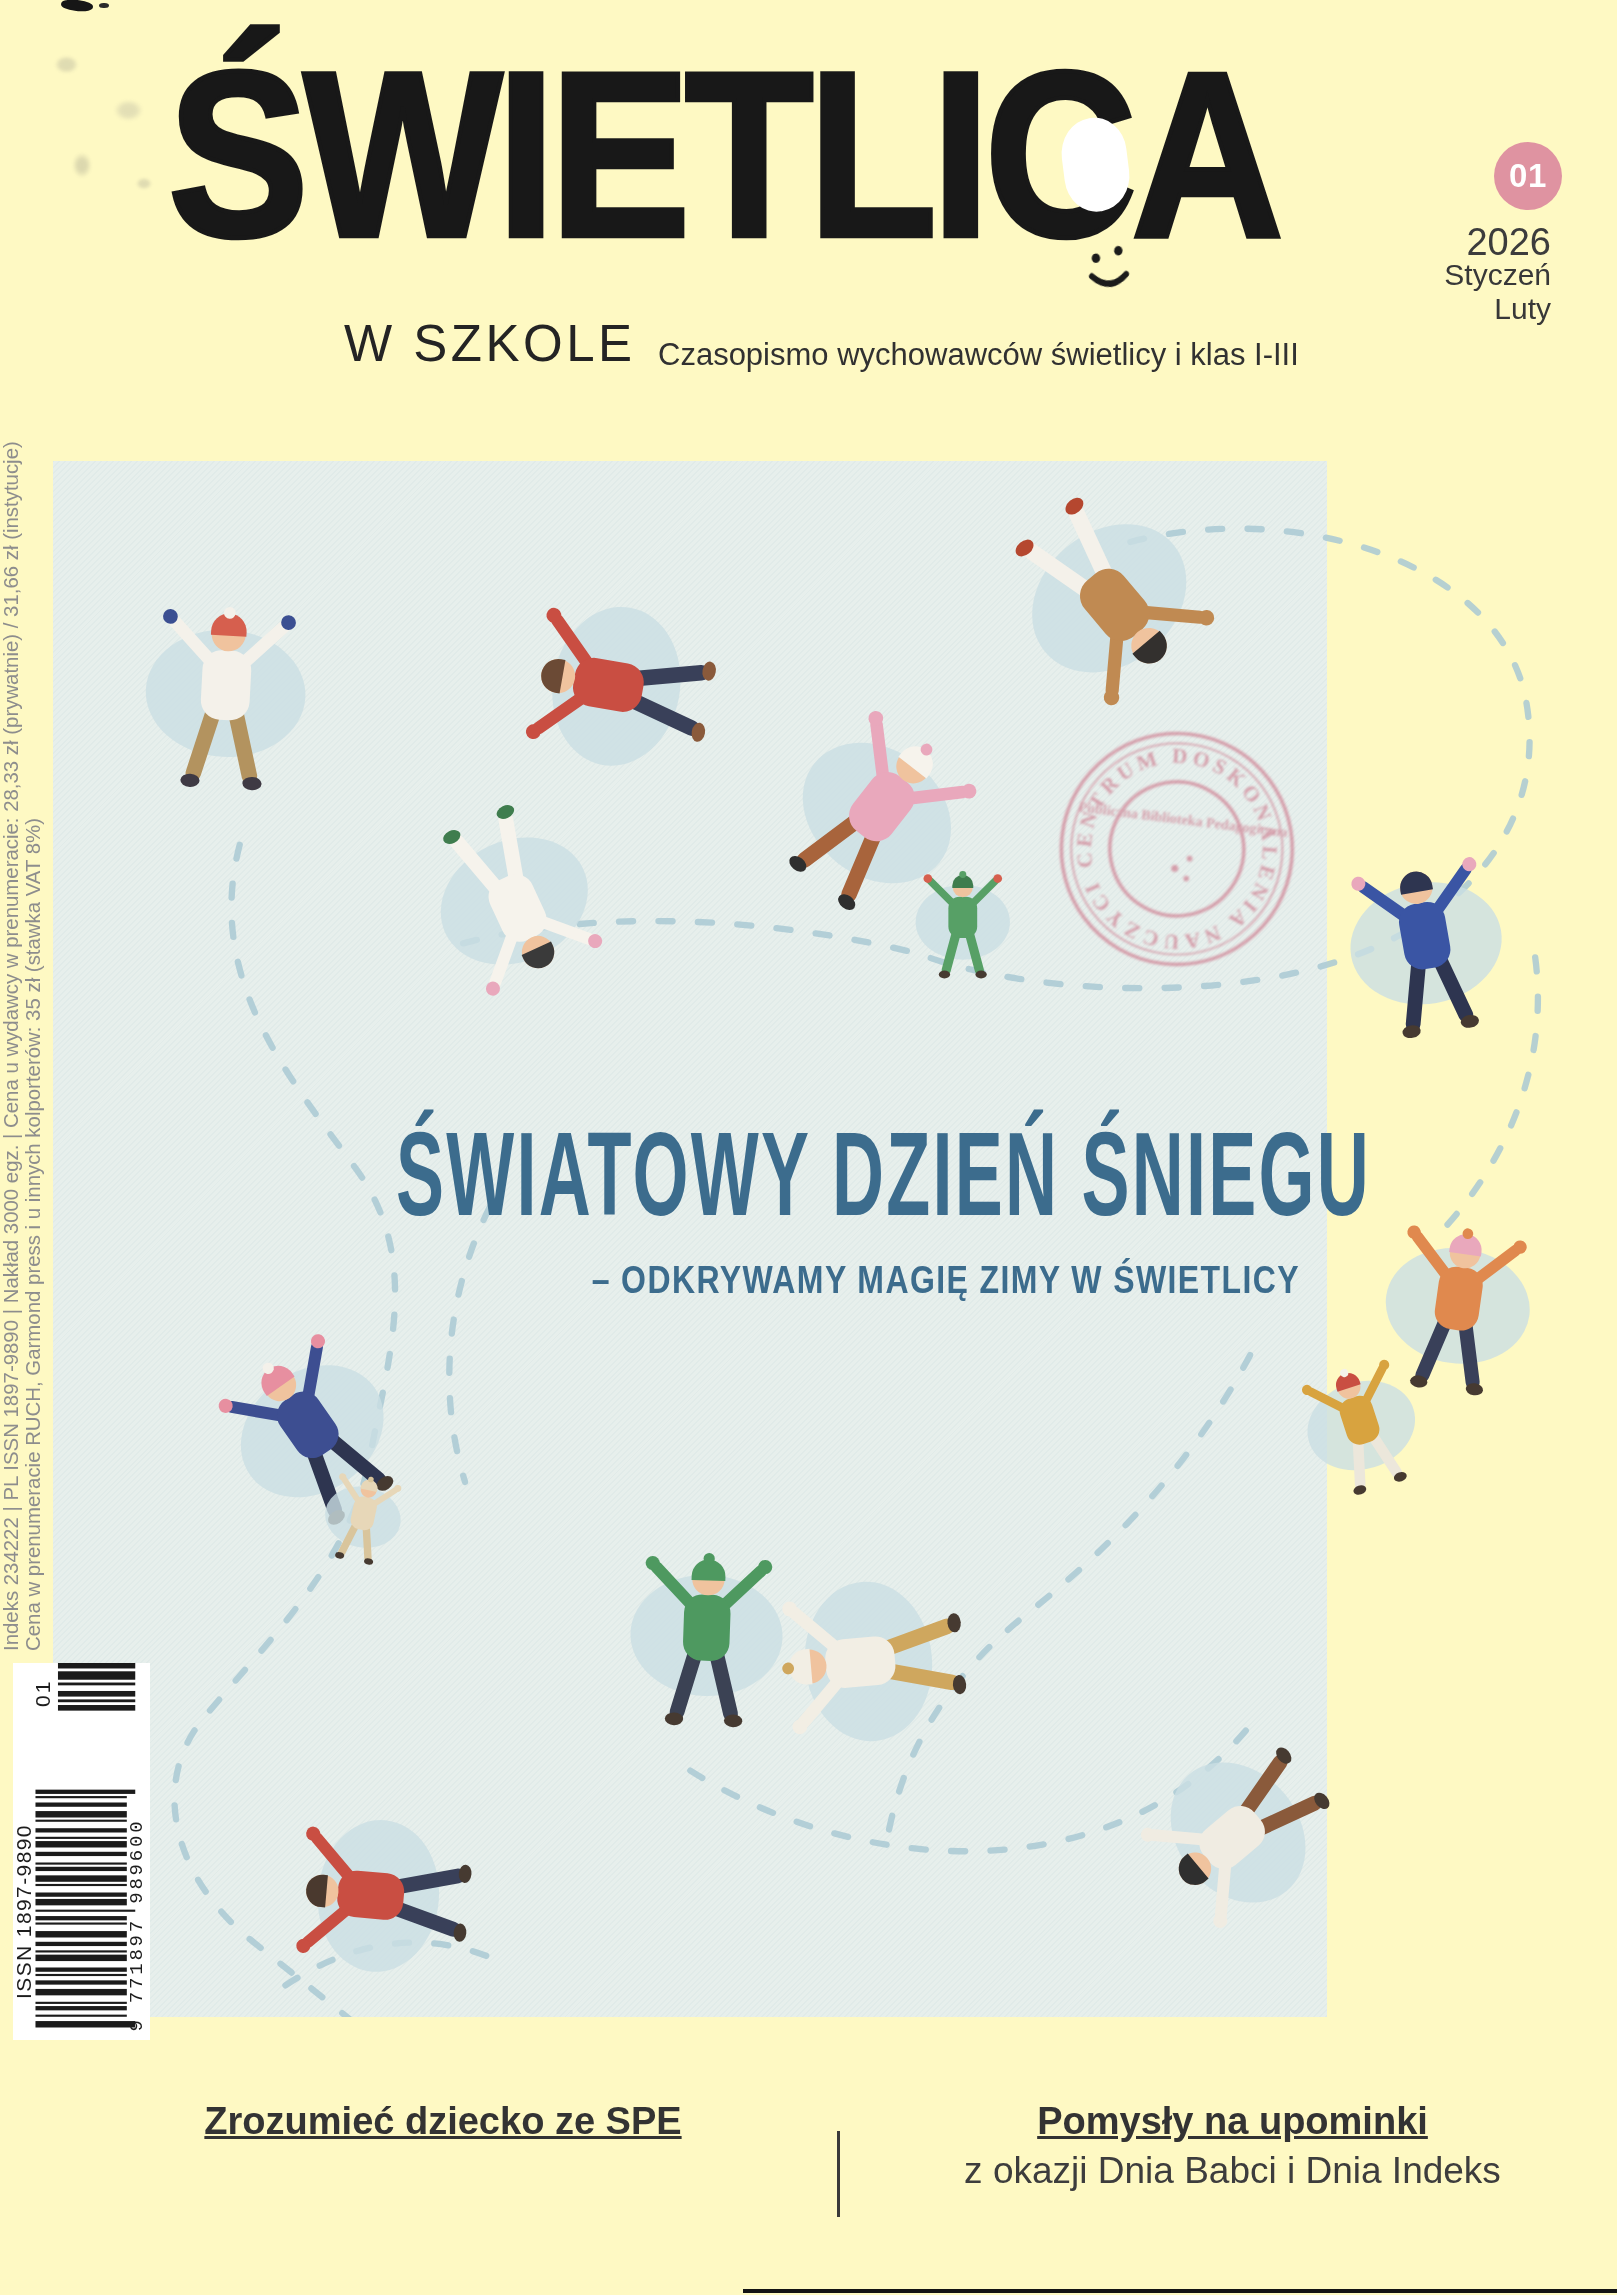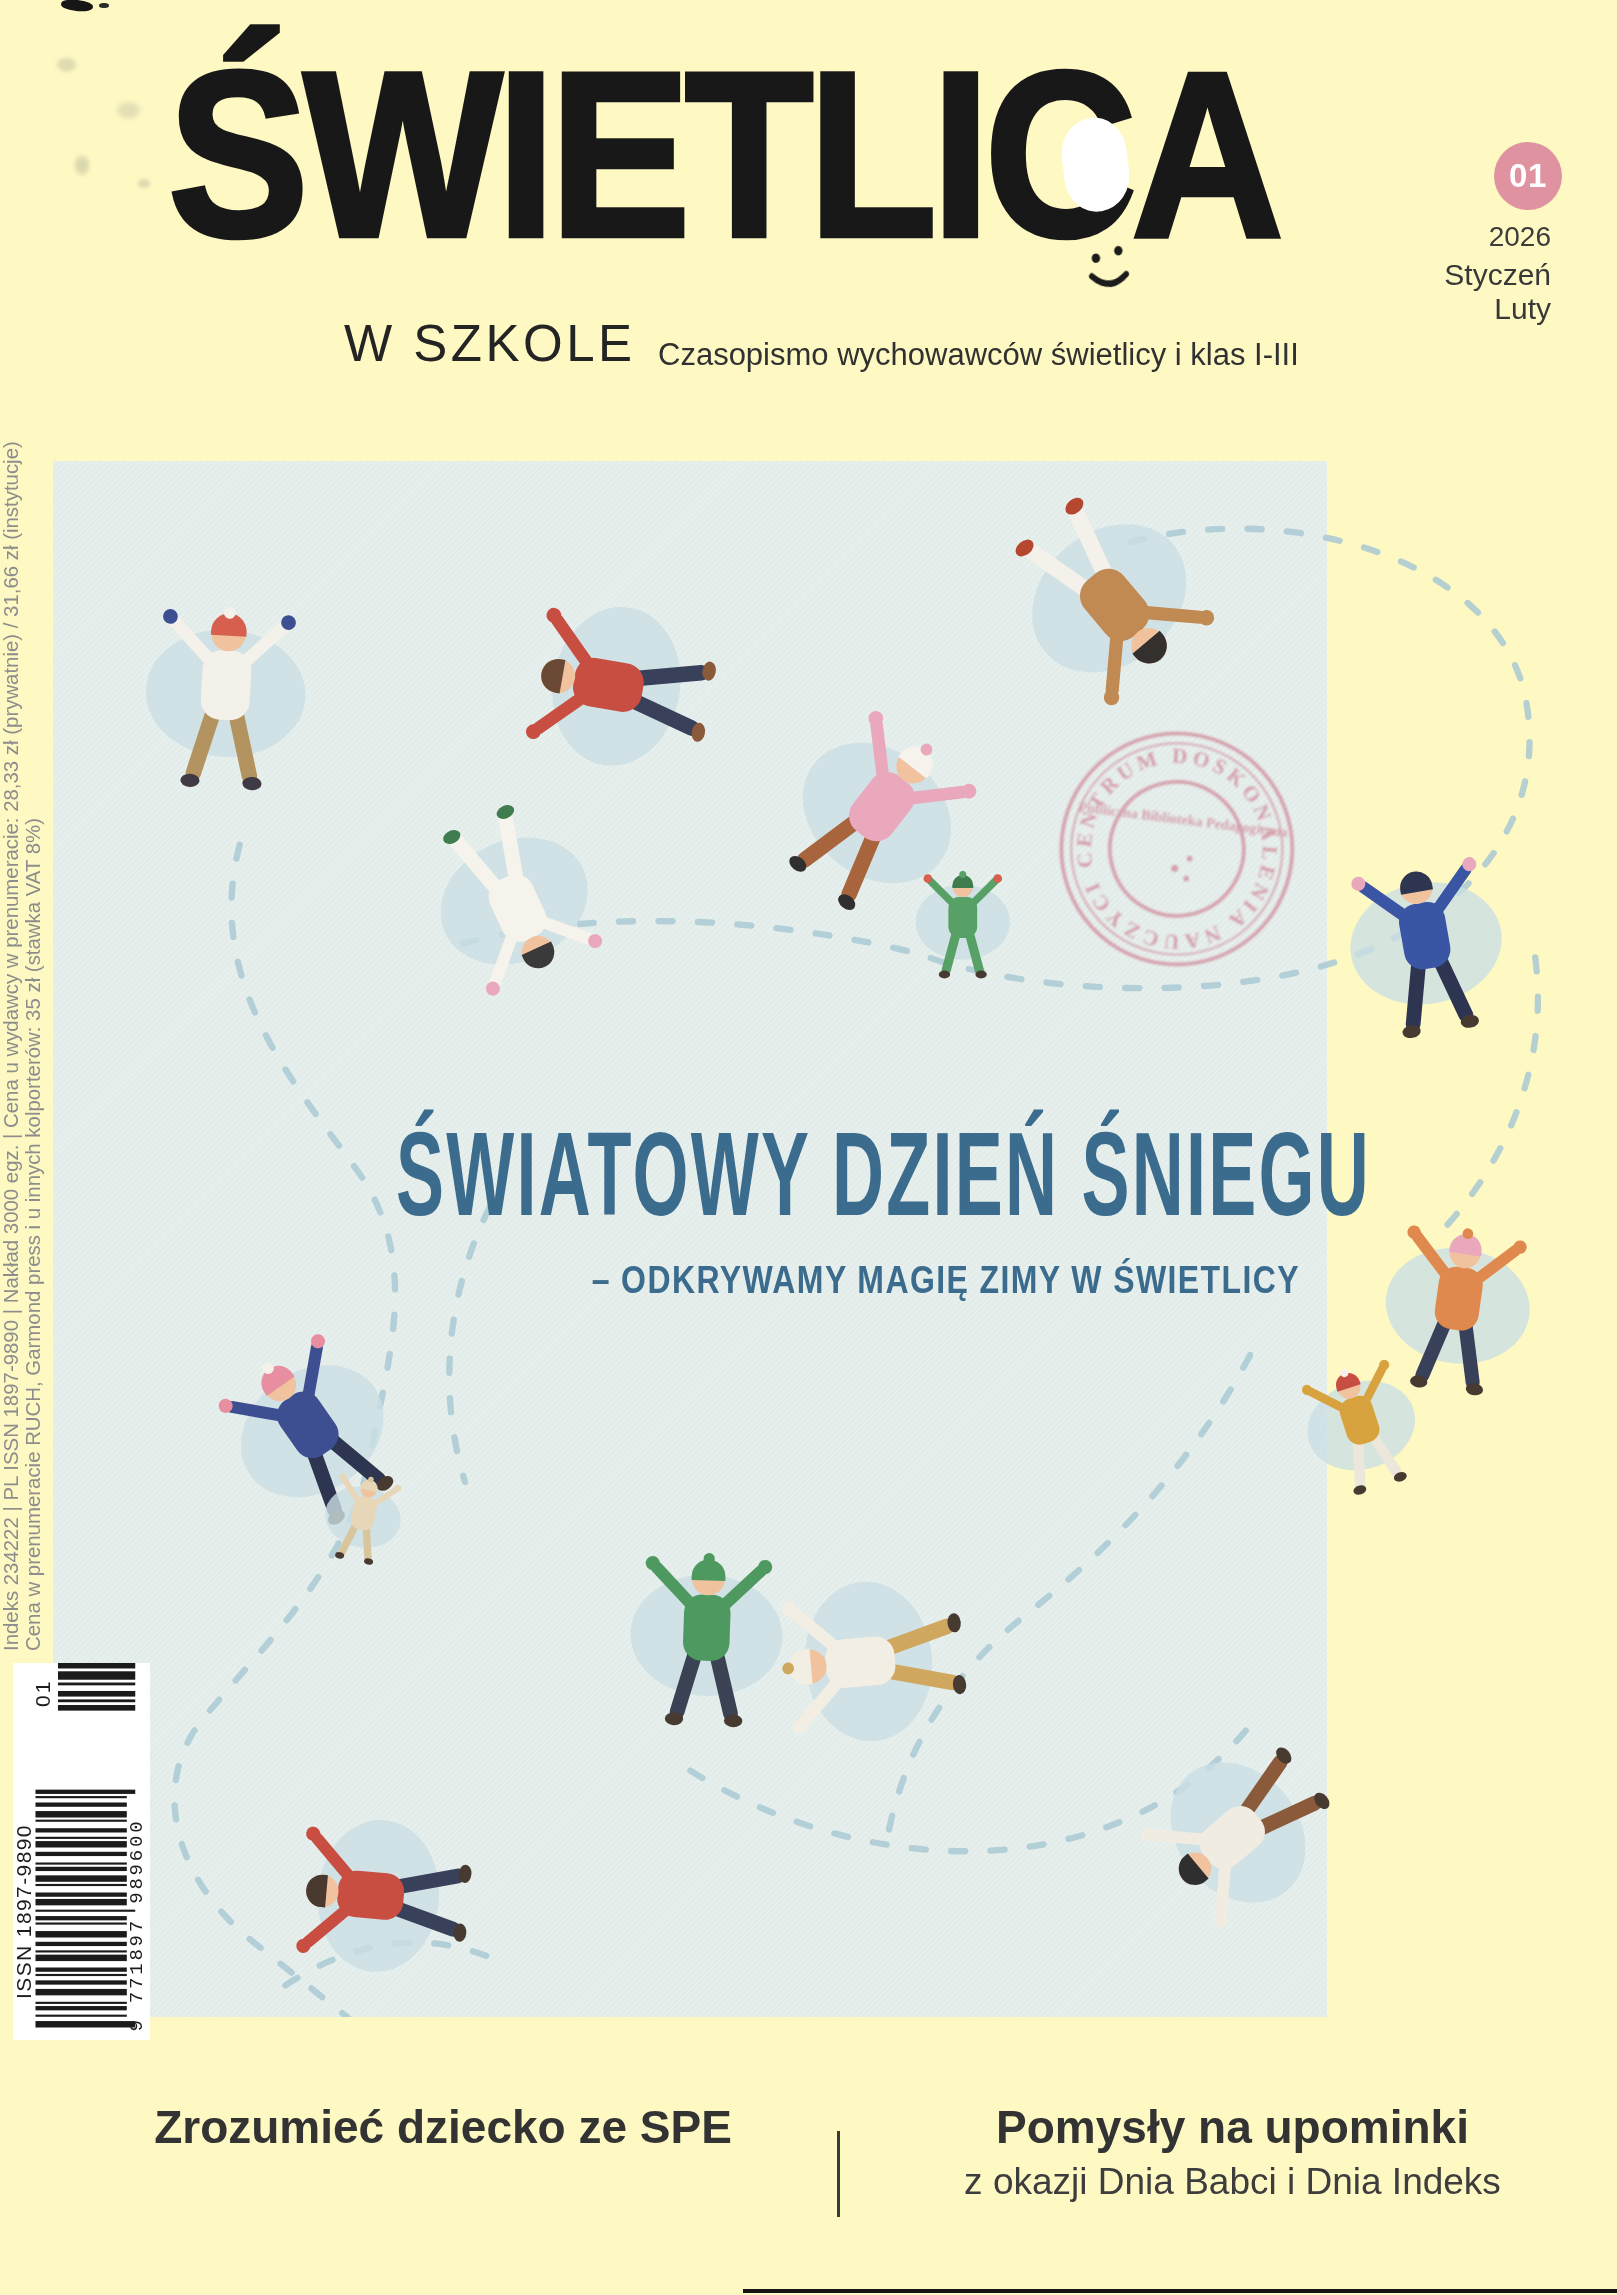--- a/index.html
+++ b/index.html
@@ -28,21 +28,21 @@
   }
   .c-letter{position:relative; display:inline-block;}
   .smiley{position:absolute; right:2.8px; top:72px; width:65px; height:84px;
     background:#fff; border-radius:32px; transform:rotate(-8deg); display:block;}
   .logo-sub{position:absolute; left:344px; top:314px; font-size:51px; font-weight:400;
     letter-spacing:3.5px; color:#242424; white-space:nowrap;}
   .tagline{position:absolute; left:658px; top:337px; font-size:31px; color:#313131; white-space:nowrap;}
   .issue-badge{position:absolute; left:1494px; top:142px; width:68px; height:68px;
     border-radius:50%; background:#df93a1; display:flex; align-items:center; justify-content:center;}
   .issue-badge span{font-size:33px; font-weight:bold; color:#ffffff; letter-spacing:0.7px;}
-  .issue-year{position:absolute; right:66px; top:221px; font-size:28px; color:#3c3c3c; text-align:right;}
+  .issue-year{position:absolute; right:66px; top:221px; font-size:38px; color:#3c3c3c; text-align:right;}
   .issue-months{position:absolute; right:66px; top:258px; font-size:30px; color:#383838;
     text-align:right; line-height:34px;}
   
   .spine-l1,.spine-l2{position:absolute; white-space:nowrap; height:24px; line-height:24px;
     font-size:20.4px; color:#8d8d8d; transform-origin:0 100%; transform:rotate(-90deg); top:1627px;}
   .spine-l1{left:23px;}
   .spine-l2{left:45px;}
   
   .illus{position:absolute; left:53px; top:461px; width:1274px; height:1556px;
     background-color:#e7efec;
@@ -63,21 +63,21 @@
   .barcode-rot{position:absolute; left:0; top:0; width:377px; height:137px;
     transform:rotate(-90deg) translateX(-377px); transform-origin:0 0;}
   .bc-issn{position:absolute; left:41px; top:-1.4px; font-size:21px; letter-spacing:1.4px; color:#1d1d1d;}
   .bc-addon{position:absolute; left:333px; top:18.3px; font-size:21px; letter-spacing:2.1px; color:#1d1d1d;}
   .bc-digits{position:absolute; left:8.4px; top:113px; font-size:19px; letter-spacing:2.8px;
     color:#1d1d1d; font-family:"Liberation Mono", monospace; white-space:nowrap;}
   .barcode-rot svg{position:absolute; left:0; top:0;}
   
   .foot-left{position:absolute; left:70px; top:2100px; width:746px; text-align:center;}
   .foot-right{position:absolute; left:870px; top:2100px; width:725px; text-align:center;}
-  .foot-title{font-size:46px; font-weight:bold; color:#333333; letter-spacing:0px;}
+  .foot-title{font-size:38px; font-weight:bold; color:#333333; letter-spacing:0px;text-decoration:underline;}
   .foot-sub{margin-top:7px; font-size:37px; font-weight:400; color:#3d3d3d;}
   .foot-divider{position:absolute; left:837px; top:2131px; width:2.8px; height:86px; background:#3a3a3a;}
   .bottom-rule{position:absolute; left:743px; top:2289px; width:875px; height:3.5px; background:#141414;}
 </style>
 </head>
 <body>
 
 <div class="page">
 
   <div class="scan-mark-a"></div>

